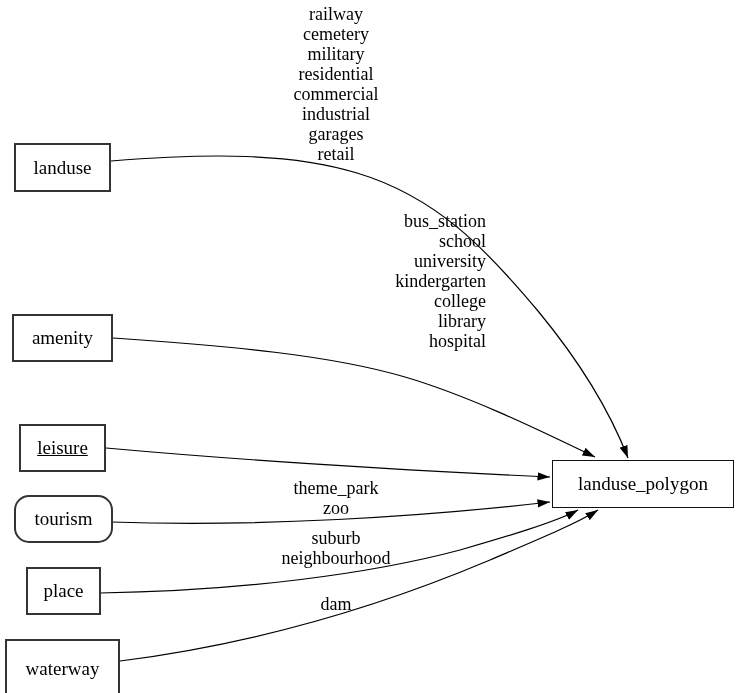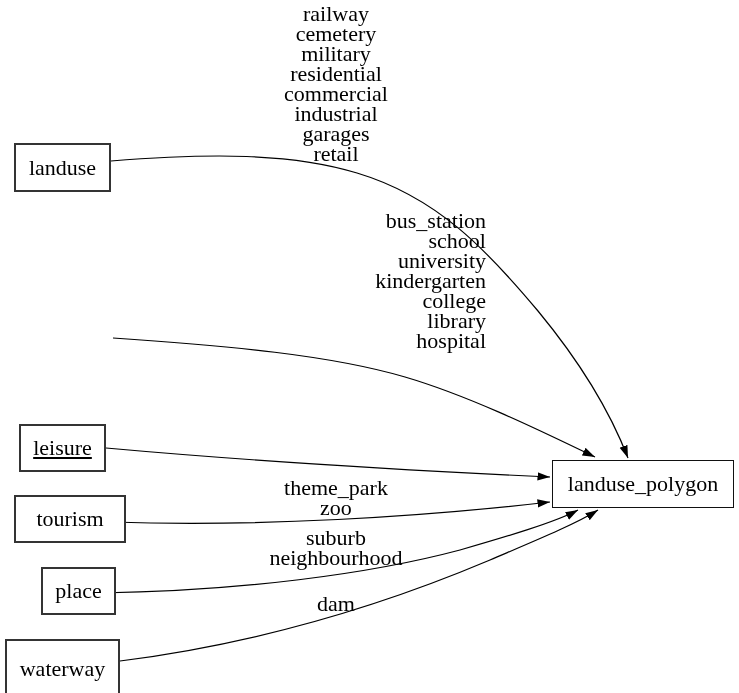--- a/index.html
+++ b/index.html
@@ -11,29 +11,29 @@
     color:#000;
     overflow:hidden;
   }
   #edges-svg{position:absolute;left:0;top:0;width:739px;height:693px;}
   .node{
     position:absolute;
     box-sizing:border-box;
     background:#ffffff;
     border:2px solid #343434;
     display:flex;align-items:center;justify-content:center;
-    font-size:22px;line-height:22px;
+    font-size:19px;line-height:22px;
     white-space:nowrap;
   }
   .node.target{border:1.5px solid #111111;}
   .edge-label{
     position:absolute;
     left:186px;width:300px;
     text-align:center;
-    font-size:22px;line-height:20px;
+    font-size:18px;line-height:20px;
     white-space:pre-line;
   }
 </style>
 </head>
 <body>
 
 <div id="canvas">
 
   <svg id="edges-svg" viewBox="0 0 739 693" xmlns="http://www.w3.org/2000/svg">
     <defs>
@@ -46,26 +46,27 @@
       <path d="M 113 338 C 230 346, 330 355, 405 377 C 473 397, 549 435, 595 457" marker-end="url(#arrow)"></path>
       <path d="M 106 448 C 250 461, 400 470, 550 477" marker-end="url(#arrow)"></path>
       <path d="M 111 522 C 260 527, 420 517, 550 502" marker-end="url(#arrow)"></path>
       <path d="M 100 593 C 240 591, 370 574, 460 550 C 505 537, 556 522, 578 510" marker-end="url(#arrow)"></path>
       <path d="M 120 661 C 270 642, 400 598, 490 560 C 532 542, 576 524, 598 510" marker-end="url(#arrow)"></path>
     </g>
   </svg>
 
   <div class="node" style="left:14px;top:143px;width:97px;height:49px;">landuse</div>
 
+  <div class="node" style="left:12px;top:314px;width:101px;height:48px;">amenity</div>
 
   <div class="node" style="left:19px;top:424px;width:87px;height:48px;text-decoration:underline;">leisure</div>
 
-  <div class="node" style="left:14px;top:495px;width:112px;height:48px;">tourism</div>
+  <div class="node" style="left:14px;top:495px;width:99px;height:48px;border-radius:15px;">tourism</div>
 
-  <div class="node" style="left:41px;top:567px;width:75px;height:48px;">place</div>
+  <div class="node" style="left:26px;top:567px;width:75px;height:48px;">place</div>
 
   <div class="node" style="left:5px;top:639px;width:115px;height:60px;">waterway</div>
 
   <div class="node target" style="left:552px;top:460px;width:182px;height:48px;">landuse_polygon</div>
 
   <div class="edge-label" style="top:4px;">railway
 cemetery
 military
 residential
 commercial

